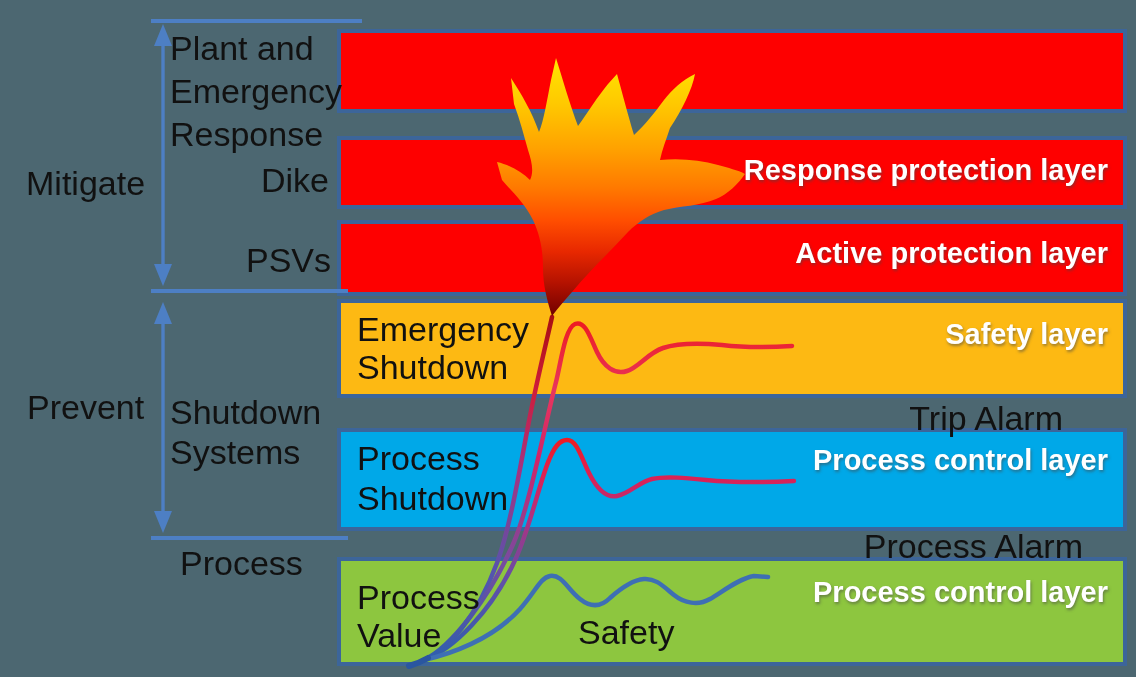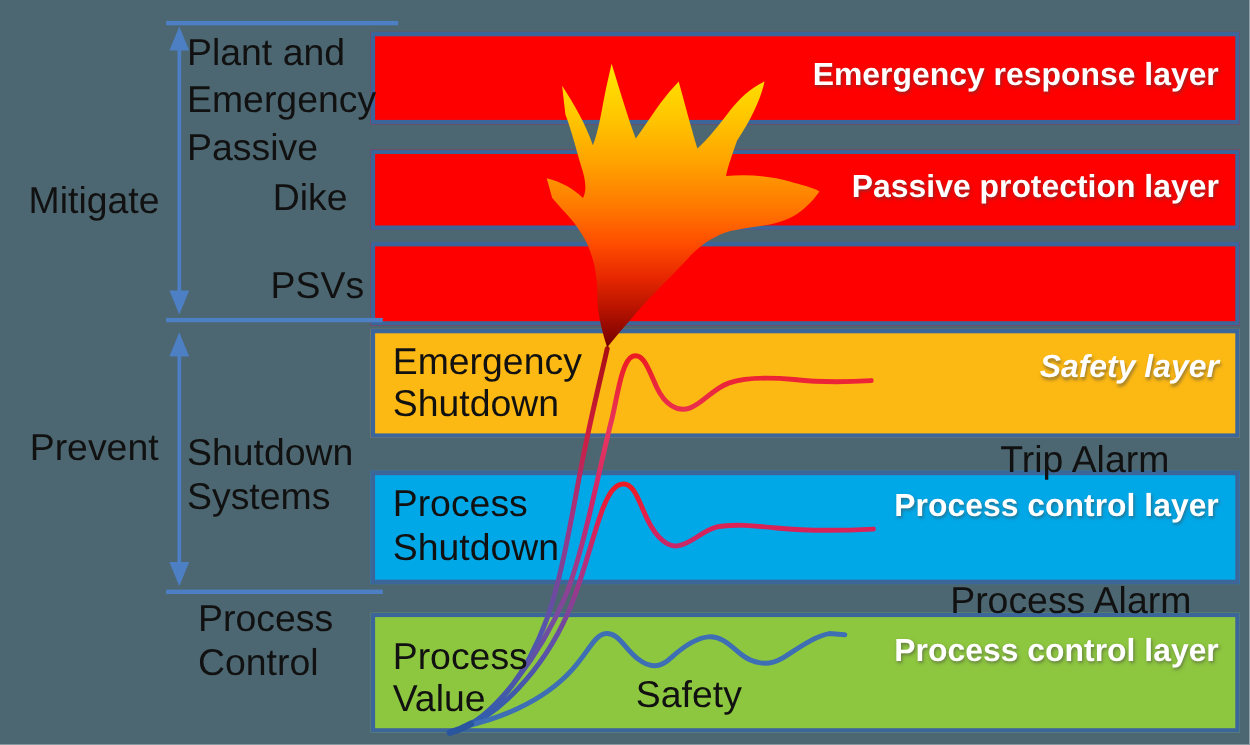--- a/index.html
+++ b/index.html
@@ -22,28 +22,28 @@
   #bar-safety             { top:299px; height:99px; }
   #bar-process-control-trip { top:428px; height:103px; }
   #bar-process-control    { top:557px; height:109px; }
 
   .lbl { position:absolute; color:var(--black-text,#111); font-size:34px; line-height:38px; white-space:nowrap; z-index:6; }
   .lbl-white {
     position:absolute; right:28px; color:var(--white-text,#fff); font-weight:bold; font-size:29px;
     line-height:34px; white-space:nowrap; text-shadow:1px 2px 3px rgba(70,70,70,.55); z-index:6;
   }
   #wl-1 { top:51px; }  #wl-2 { top:153px; } #wl-3 { top:236px; }
-  #wl-4 { top:317px;font-style:italic; } #wl-5 { top:443px; } #wl-6 { top:575px; }
+  #wl-4 { top:317px; } #wl-5 { top:443px; } #wl-6 { top:575px; }
 
   #trip-alarm    { right:73px; left:auto; top:399px; }
   #process-alarm { right:53px; left:auto; top:527px; }
 
   #plant-block    { left:170px; top:27px;  line-height:43px; }
   #mitigate-label { left:26px;  top:164px; }
-  #dike-label     { left:248px; top:161px; }
+  #dike-label     { left:261px; top:161px; }
   #psvs-label     { left:246px; top:241px;text-align:right; }
   #prevent-label  { left:27px;  top:388px; }
   #shutdown-block { left:170px; top:392px; line-height:40px; }
   #pcs-block      { left:180px; top:543px; line-height:40px; }
 
   #lbl-emergency-shutdown { left:357px; top:310px; }
   #lbl-process-shutdown   { left:357px; top:438px; line-height:40px; }
   #lbl-process-value      { left:357px; top:578px; }
   #lbl-normal             { left:578px; top:613px; }
   .block-line { display:block; }
@@ -145,22 +145,22 @@
          C 666,140 662,150 660,160
          C 680,158 700,160 718,165
          C 728,168 738,170 745,174
          C 738,184 728,194 716,199
          C 700,206 680,206 664,210
          C 650,214 638,222 628,232
          C 610,252 590,270 572,292
          C 565,300 558,308 552,316 Z"></path>
   </svg>
 
-  <div class="lbl-white" id="wl-1">Emergency response layer</div>
-  <div class="lbl-white" id="wl-2">Passive protection layer</div>
+  <div class="lbl-white" id="wl-2">Response protection layer</div>
+  <div class="lbl-white" id="wl-3">Active protection layer</div>
   <div class="lbl-white" id="wl-4">Safety layer</div>
   <div class="lbl-white" id="wl-5">Process control layer</div>
   <div class="lbl-white" id="wl-6">Process control layer</div>
 
   <div class="lbl" id="trip-alarm">Trip Alarm</div>
   <div class="lbl" id="process-alarm">Process Alarm</div>
 
   <div class="lbl" id="lbl-emergency-shutdown">
     <span class="block-line">Emergency</span>
     <span class="block-line">Shutdown</span>
@@ -173,26 +173,25 @@
     <span class="block-line">Process</span>
     <span class="block-line">Value</span>
   </div>
   <div class="lbl" id="lbl-normal">Safety</div>
 
   <div class="lbl" id="mitigate-label">Mitigate</div>
   <div class="lbl" id="prevent-label">Prevent</div>
   <div class="lbl" id="plant-block">
     <span class="block-line">Plant and</span>
     <span class="block-line">Emergency</span>
-    <span class="block-line">Passive</span>
+    <span class="block-line">Response</span>
   </div>
   <div class="lbl" id="dike-label">Dike</div>
   <div class="lbl" id="psvs-label">PSVs</div>
   <div class="lbl" id="shutdown-block">
     <span class="block-line">Shutdown</span>
     <span class="block-line">Systems</span>
   </div>
   <div class="lbl" id="pcs-block">
     <span class="block-line">Process</span>
-    <span class="block-line">Control</span>
   </div>
 
 </div>
 
 </body></html>

